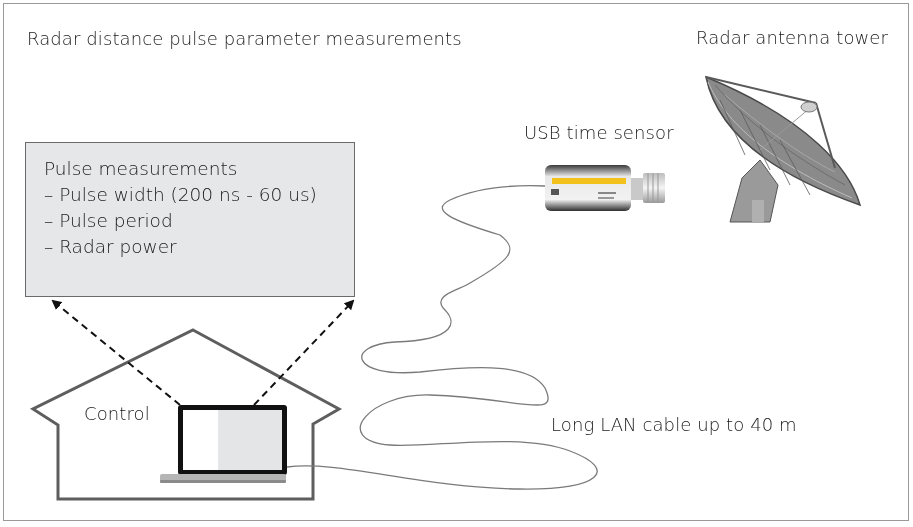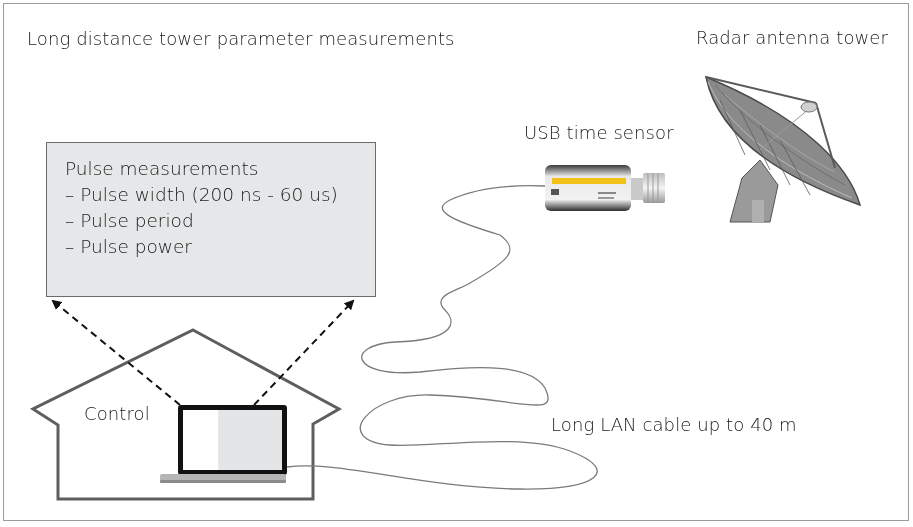--- a/index.html
+++ b/index.html
@@ -6,21 +6,21 @@
   body { width:913px; height:527px; position:relative; overflow:hidden;
          font-family:"DejaVu Sans", "Liberation Sans", sans-serif; color:#1a1a1a; }
   .frame { position:absolute; left:3px; top:3px; width:906px; height:518px;
            border:1.5px solid #9a9a9a; box-sizing:border-box; background:#fff; }
   .txt { position:absolute; font-size:18px; font-weight:300; letter-spacing:0.1px; white-space:nowrap; }
   #title { left:27px; top:28px; }
   #radar-label { left:696px; top:27px; }
   #sensor-label { left:524px; top:122px; }
   #cable-label { left:551px; top:414px; }
   #room-label { left:84px; top:401px; line-height:25px; white-space:normal; width:80px; }
-  .pbox { position:absolute; left:46px; top:142px; width:330px; height:155px;
+  .pbox { position:absolute; left:25px; top:142px; width:330px; height:155px;
           background:#e6e7e8; border:1.5px solid #6b6b6b; box-sizing:border-box;
           padding:13px 0 0 18px; font-size:18.5px; font-weight:300; line-height:26px; }
   .pbox div { white-space:nowrap; }
   svg.overlay { position:absolute; left:0; top:0; }
 </style>
 </head>
 <body>
 
 <div class="frame"></div>
 
@@ -94,26 +94,26 @@
     <path d="M720,100 L745,155 M740,110 L770,170 M760,125 L790,185 M780,140 L810,195" stroke="#5a5a5a" stroke-width="0.8"></path>
     <line x1="706" y1="77" x2="816" y2="103" stroke="#5a5a5a" stroke-width="2"></line>
     <line x1="816" y1="103" x2="835" y2="168" stroke="#5a5a5a" stroke-width="2"></line>
     <line x1="760" y1="150" x2="816" y2="103" stroke="#999" stroke-width="1"></line>
     <ellipse cx="809" cy="107" rx="8" ry="5" fill="#d0d0d0" stroke="#777"></ellipse>
     <path d="M742,178 L760,160 L778,185 L770,222 L730,222 Z" fill="#9a9a9a" stroke="#555" stroke-width="1"></path>
     <rect x="752" y="200" width="12" height="22" fill="#b0b0b0"></rect>
   </g>
 </svg>
 
-<div class="txt" id="title">Long distance tower parameter measurements</div>
+<div class="txt" id="title">Radar distance pulse parameter measurements</div>
 <div class="txt" id="radar-label">Radar antenna tower</div>
 <div class="txt" id="sensor-label">USB time sensor</div>
 <div class="txt" id="cable-label">Long LAN cable up to 40 m</div>
 <div class="txt" id="room-label">
   <div>Control</div>
 </div>
 
 <div class="pbox">
   <div>Pulse measurements</div>
   <div>– Pulse width (200 ns - 60 us)</div>
   <div>– Pulse period</div>
-  <div>– Pulse power</div>
+  <div>– Radar power</div>
 </div>
 
 </body></html>

